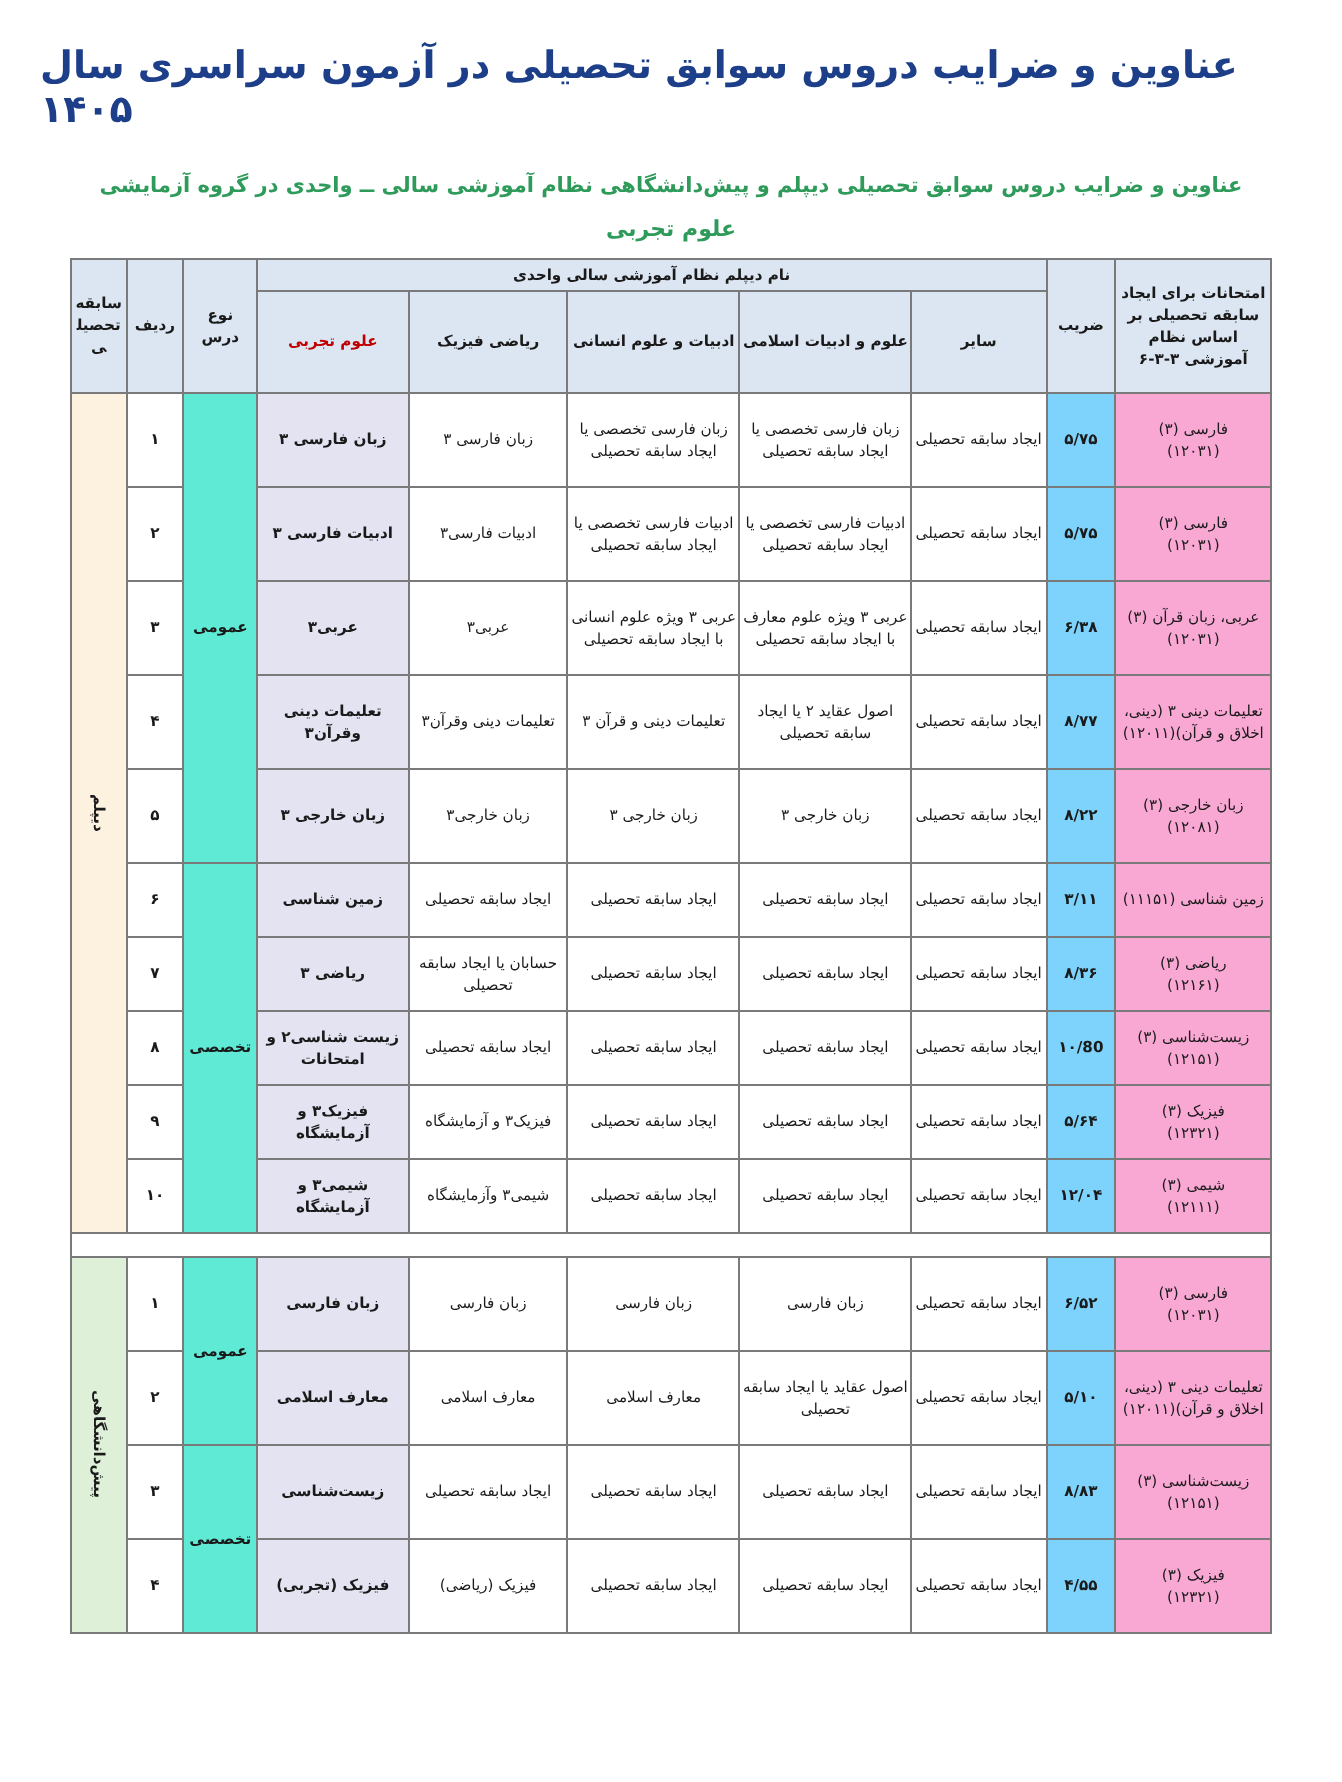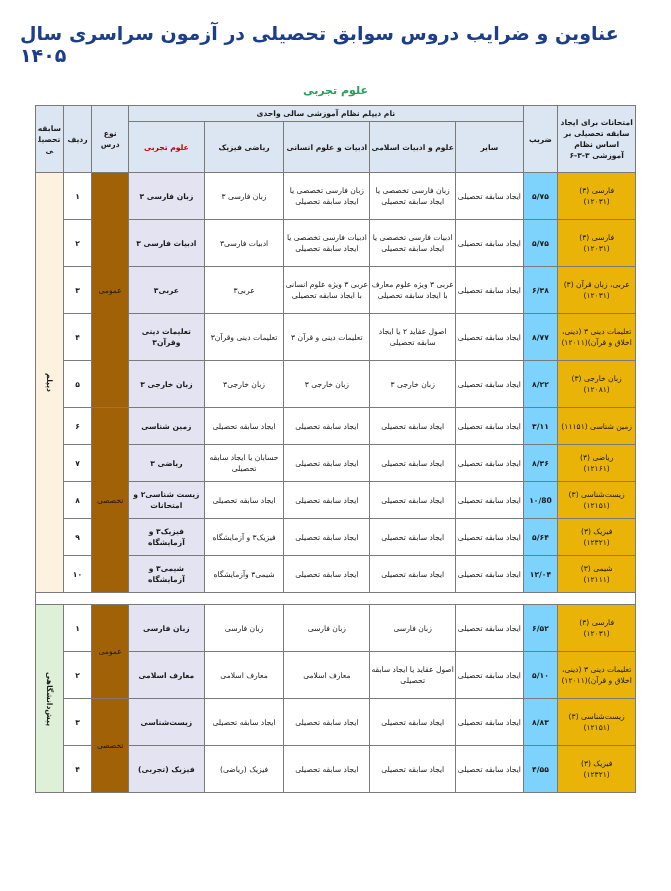--- a/index.html
+++ b/index.html
@@ -76,25 +76,25 @@
   col.c-zarib{width:34px;}
   col.c-sayer{width:66px;}
   col.c-olum{width:84px;}
   col.c-adab{width:84px;}
   col.c-riaz{width:78px;}
   col.c-tajrobi{width:74px;}
   col.c-noe{width:36px;}
   col.c-radif{width:28px;}
   col.c-sabeghe{width:27px;}
 
-  td.cell-exam{ background:#eab308; font-size:7.6px; }
+  td.cell-exam{ background:#f9a8d4; font-size:7.6px; }
   td.cell-zarib{ background:#7dd3fc; font-weight:bold; font-size:9px; }
   td.cell-plain{ background:#ffffff; }
   td.cell-tajrobi{ background:#e4e3f2; font-weight:bold; }
-  td.cell-noe{ background:#a16207; font-weight:normal; font-size:8.5px; }
+  td.cell-noe{ background:#5eead4; font-weight:bold; font-size:8.5px; }
   td.cell-radif{ background:#ffffff; font-weight:bold; font-size:9px; }
   td.vert{
     writing-mode:vertical-rl;
     text-orientation:mixed;
     font-weight:bold;
     font-size:9px;
     letter-spacing:1px;
     padding:0;
   }
   td.v-diplom{ background:#fdf2e0; }
@@ -102,20 +102,21 @@
   .row-tall td{ height:42px; }
   .row-short td{ height:32px; }
   .spacer-row td{ border:none; height:7px; background:#ffffff; }
 </style>
 </head>
 <body>
 
 <div class="page">
 
   <div class="main-title">عناوین و ضرایب دروس سوابق تحصیلی در آزمون سراسری سال ۱۴۰۵</div>
+  <div class="sub-title">عناوین و ضرایب دروس سوابق تحصیلی دیپلم و پیش‌دانشگاهی نظام آموزشی سالی ــ واحدی در گروه آزمایشی</div>
   <div class="group-title">علوم تجربی</div>
 
   <table class="grid">
     <colgroup>
       <col class="c-exam">
         <col class="c-zarib">
         <col class="c-sayer">
         <col class="c-olum">
       <col class="c-adab">
         <col class="c-riaz">

